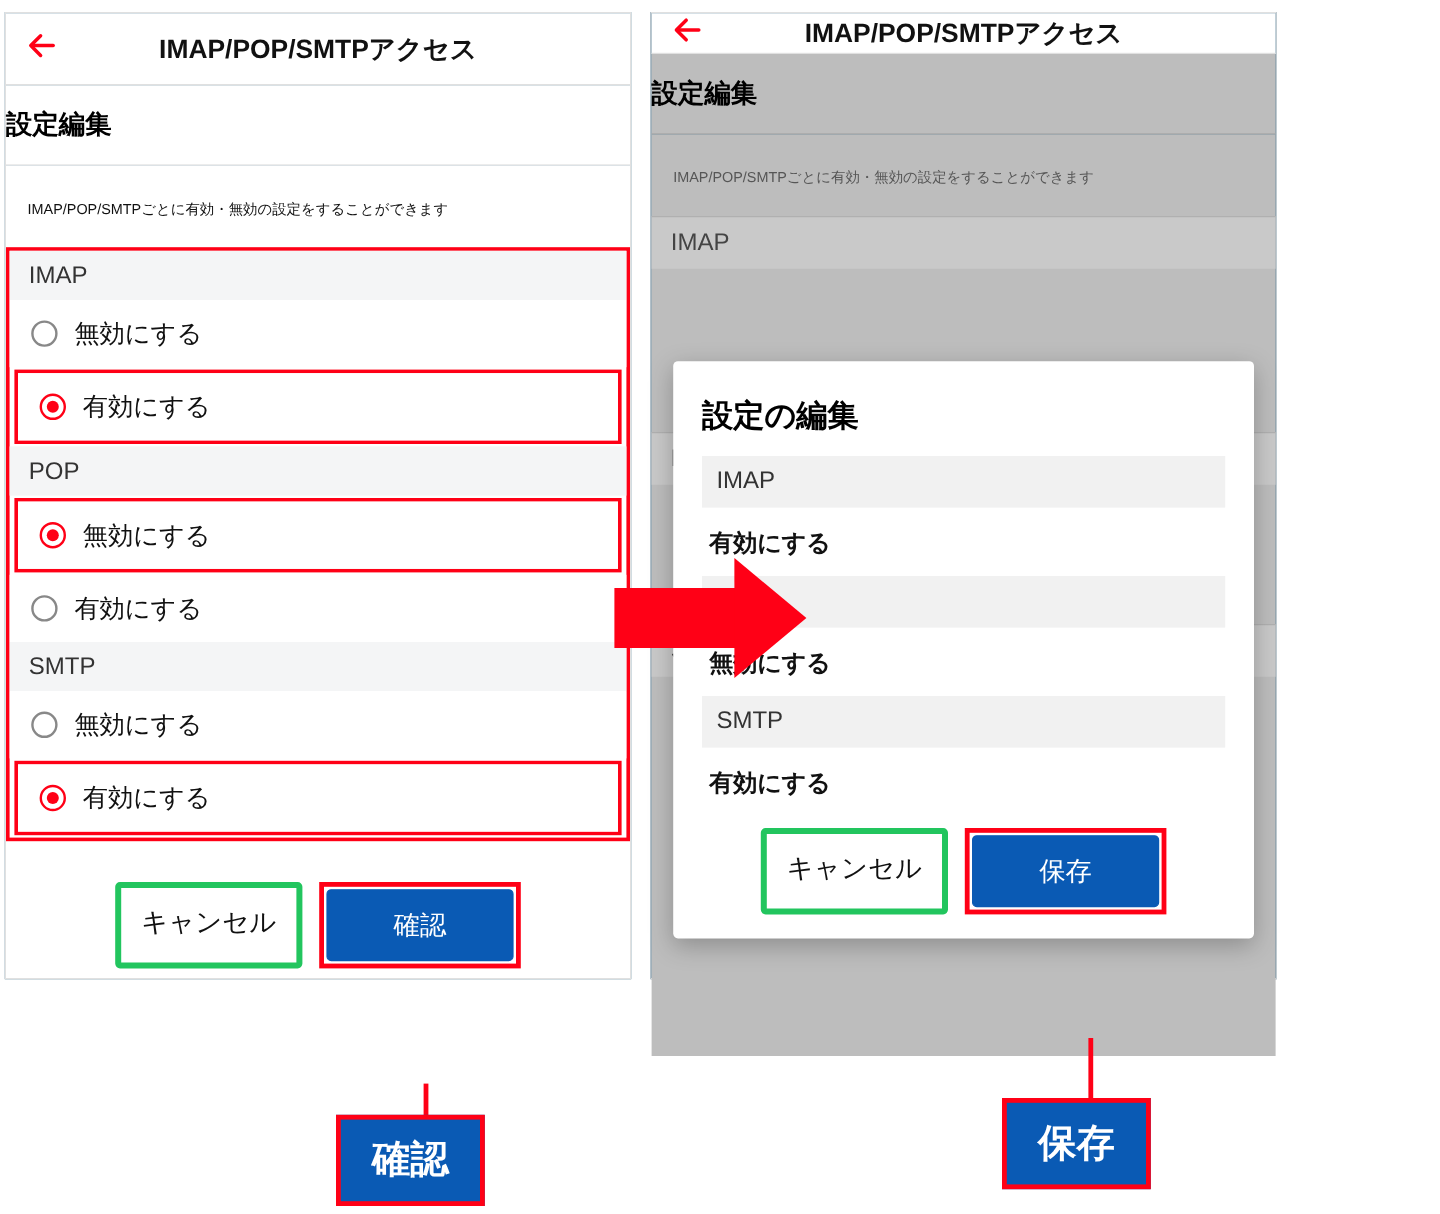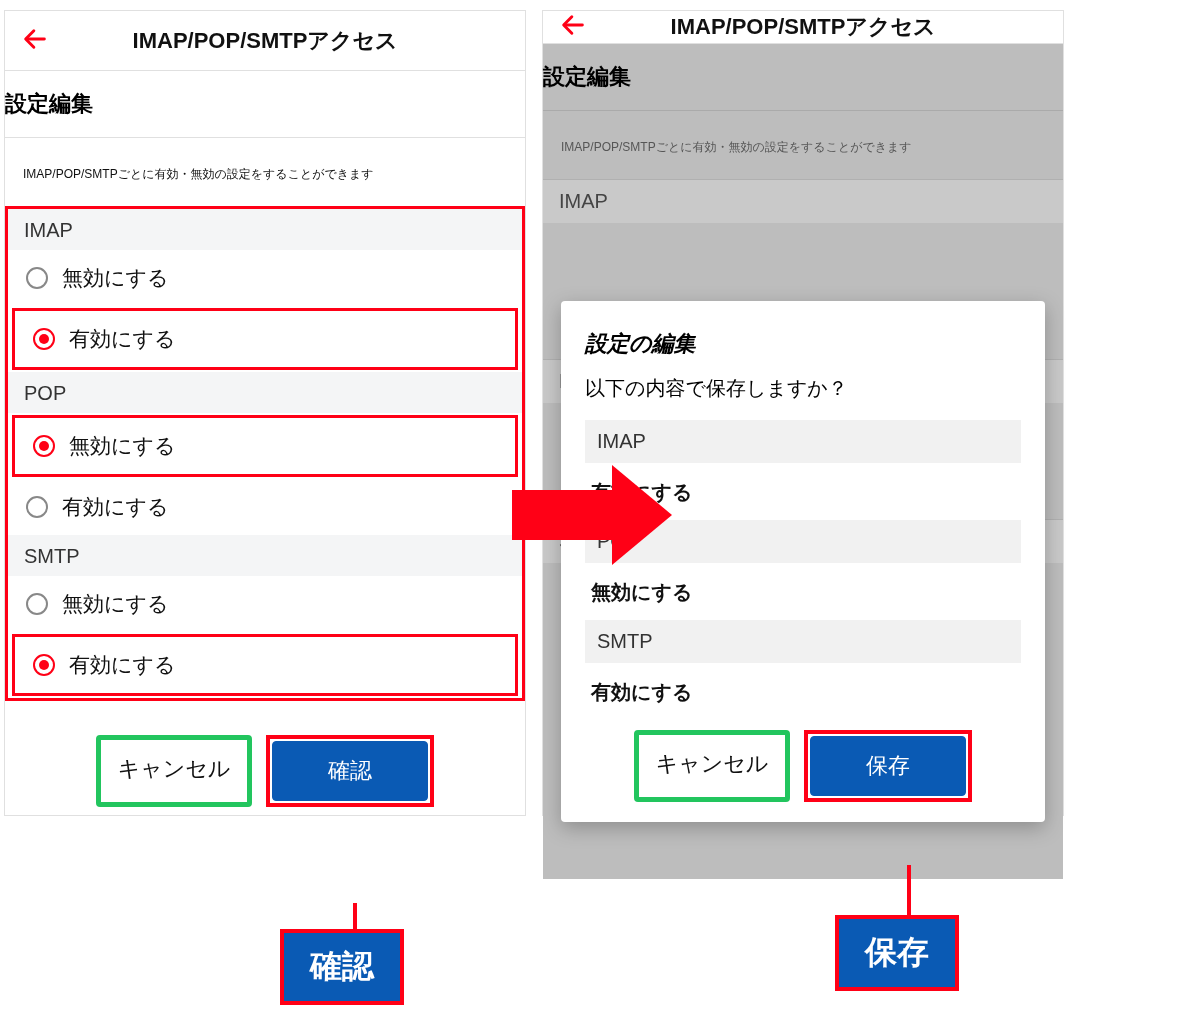--- a/index.html
+++ b/index.html
@@ -178,21 +178,21 @@
     .modal-wrapper {
       position: absolute;
       left: 18px;
       right: 18px;
       top: 290px;
       background: #fff;
       border-radius: 4px;
       padding: 28px 24px 20px 24px;
       box-shadow: 0 6px 20px rgba(0,0,0,0.25);
     }
-    .modal-title { font-size: 22px; font-weight: 700; margin-bottom: 16px; font-style: italic; }
+    .modal-title { font-size: 26px; font-weight: 700; margin-bottom: 16px; }
     .modal-question { font-size: 20px; margin-bottom: 18px; }
     .modal-proto-box {
       background: #f1f1f1;
       padding: 10px 12px;
       font-size: 20px;
       color: #333;
       margin-bottom: 4px;
     }
     .modal-value {
       padding: 12px 6px 14px 6px;
@@ -317,21 +317,20 @@
 
     <div style="position:relative; height:700px;">
       <div class="right-peek-label" style="top:0;">IMAP</div>
       <div class="right-peek-label" style="top:180px;">P</div>
       <div class="right-peek-label" style="top:340px;">S</div>
     </div>
   </div>
 
   <div class="modal-wrapper">
     <div class="modal-title">設定の編集</div>
-    <div class="modal-question">以下の内容で保存しますか？</div>
 
     <div class="modal-proto-box">IMAP</div>
     <div class="modal-value">有効にする</div>
 
     <div class="modal-proto-box">POP</div>
     <div class="modal-value">無効にする</div>
 
     <div class="modal-proto-box">SMTP</div>
     <div class="modal-value">有効にする</div>
 

